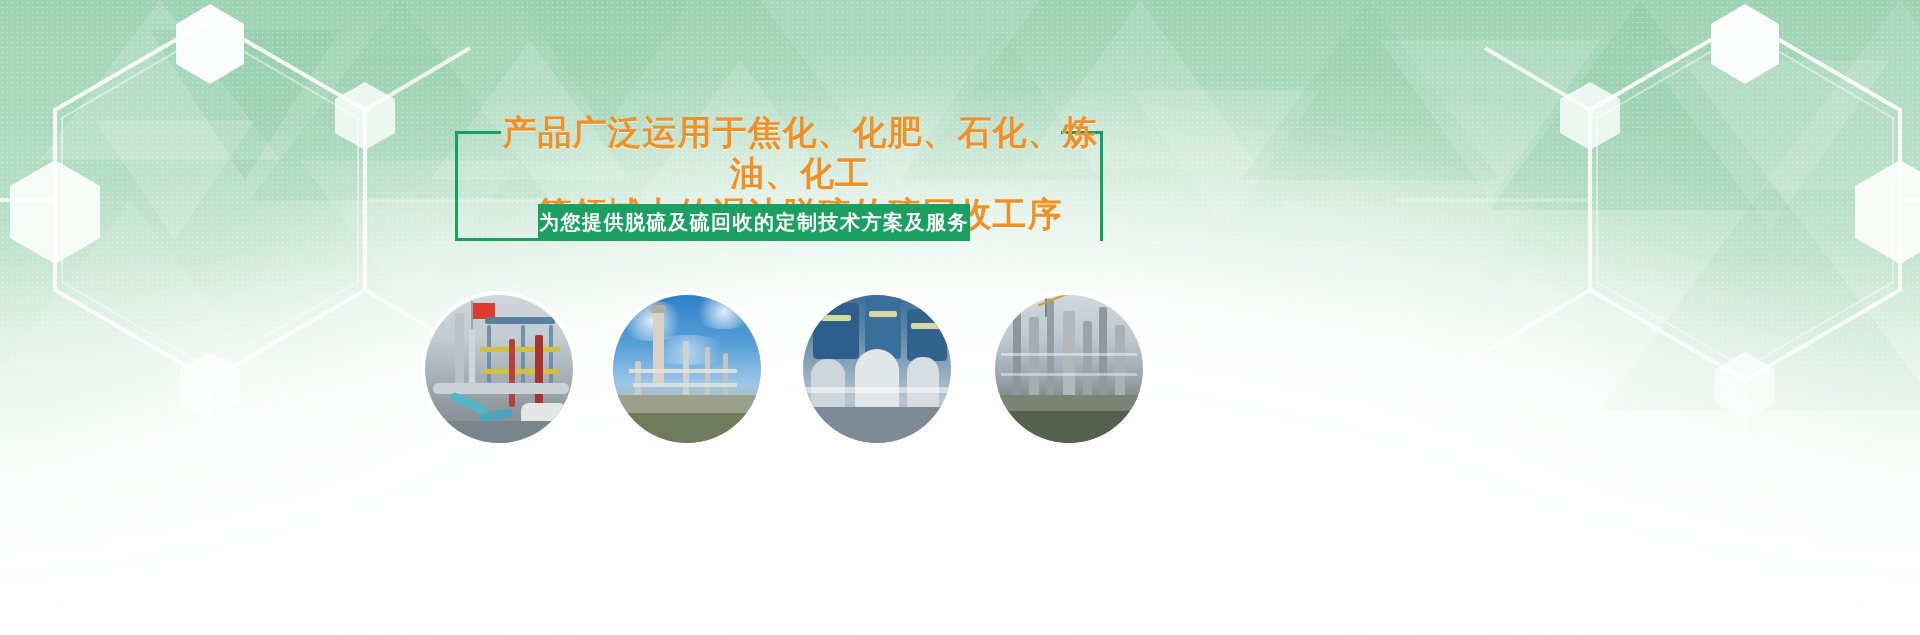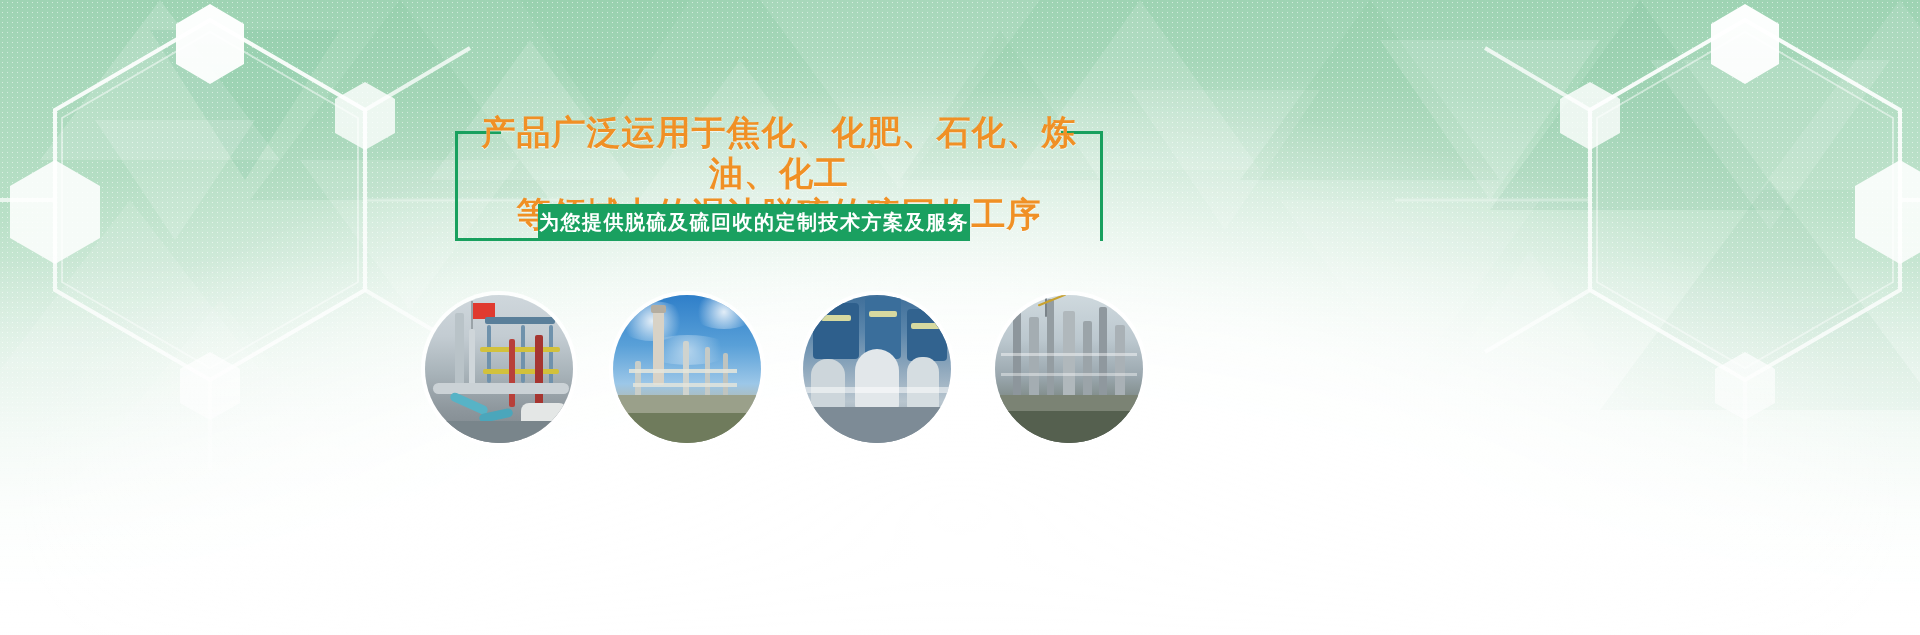--- a/index.html
+++ b/index.html
@@ -54,20 +54,21 @@
   .br-rt{position:absolute;right:0;top:0;width:42px;height:3px;background:#18a05e;}
   .br-rv{position:absolute;right:0;top:0;width:3px;height:110px;background:#18a05e;}
 
   .headline{
     position:absolute;left:455px;top:112px;width:648px;
     text-align:center;
     color:#f09025;
     font-size:34px;line-height:41px;font-weight:bold;
     letter-spacing:1px;
     text-shadow:0 1px 0 rgba(255,255,255,.6);
+    padding-left:21px;
   }
   .headline .l1{display:block;}
   .headline .l2{display:block;}
 
   .subbanner{
     position:absolute;left:538px;top:204px;
     height:37px;line-height:37px;
     padding:0 1px;
     background:#1aa060;
     color:#ffffff;

